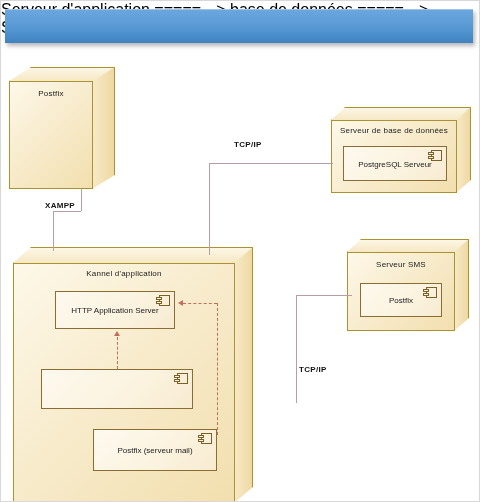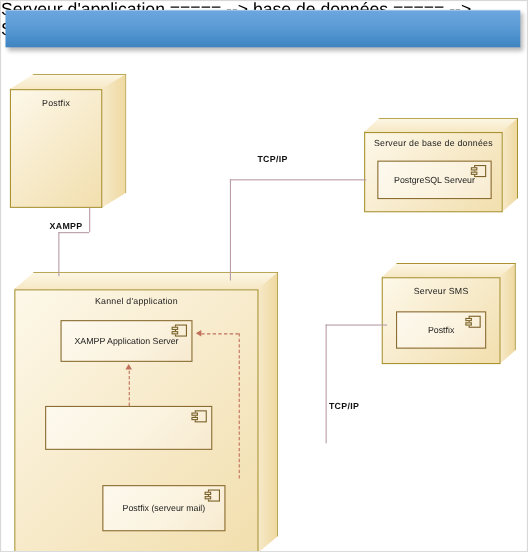--- a/index.html
+++ b/index.html
@@ -224,32 +224,32 @@
                 clip-path: polygon(19px 0, 19px 240px, 0 256px, 0 16px);"></div>
     <div class="front-face" style="left:0px; top:16px; width:222px; height:240px;"></div>
     <div class="node-title" style="top:22px; width:222px;">Kannel d'application</div>
 
     <div class="component" style="left:42px; top:44px; width:120px; height:38px;">
       <span class="comp-icon">
         <span class="body"></span>
           <span class="tab t1"></span>
           <span class="tab t2"></span>
       </span>
-      <span class="comp-label">XAMPP Application Server</span>
+      <span class="comp-label">HTTP Application Server</span>
     </div>
 
     <div class="component" style="left:28px; top:122px; width:152px; height:40px;">
       <span class="comp-icon">
         <span class="body"></span>
           <span class="tab t1"></span>
           <span class="tab t2"></span>
       </span>
     </div>
 
-    <div class="component" style="left:80px; top:182px; width:112px; height:42px;margin-top:12px;">
+    <div class="component" style="left:80px; top:182px; width:124px; height:42px;">
       <span class="comp-icon">
         <span class="body"></span>
           <span class="tab t1"></span>
           <span class="tab t2"></span>
       </span>
       <span class="comp-label">Postfix (serveur mail)</span>
     </div>
 
     <div class="dep v" style="left:104px; top:90px; height:32px;"></div>
     <div class="arrowhead up" style="left:101px; top:84px;"></div>

